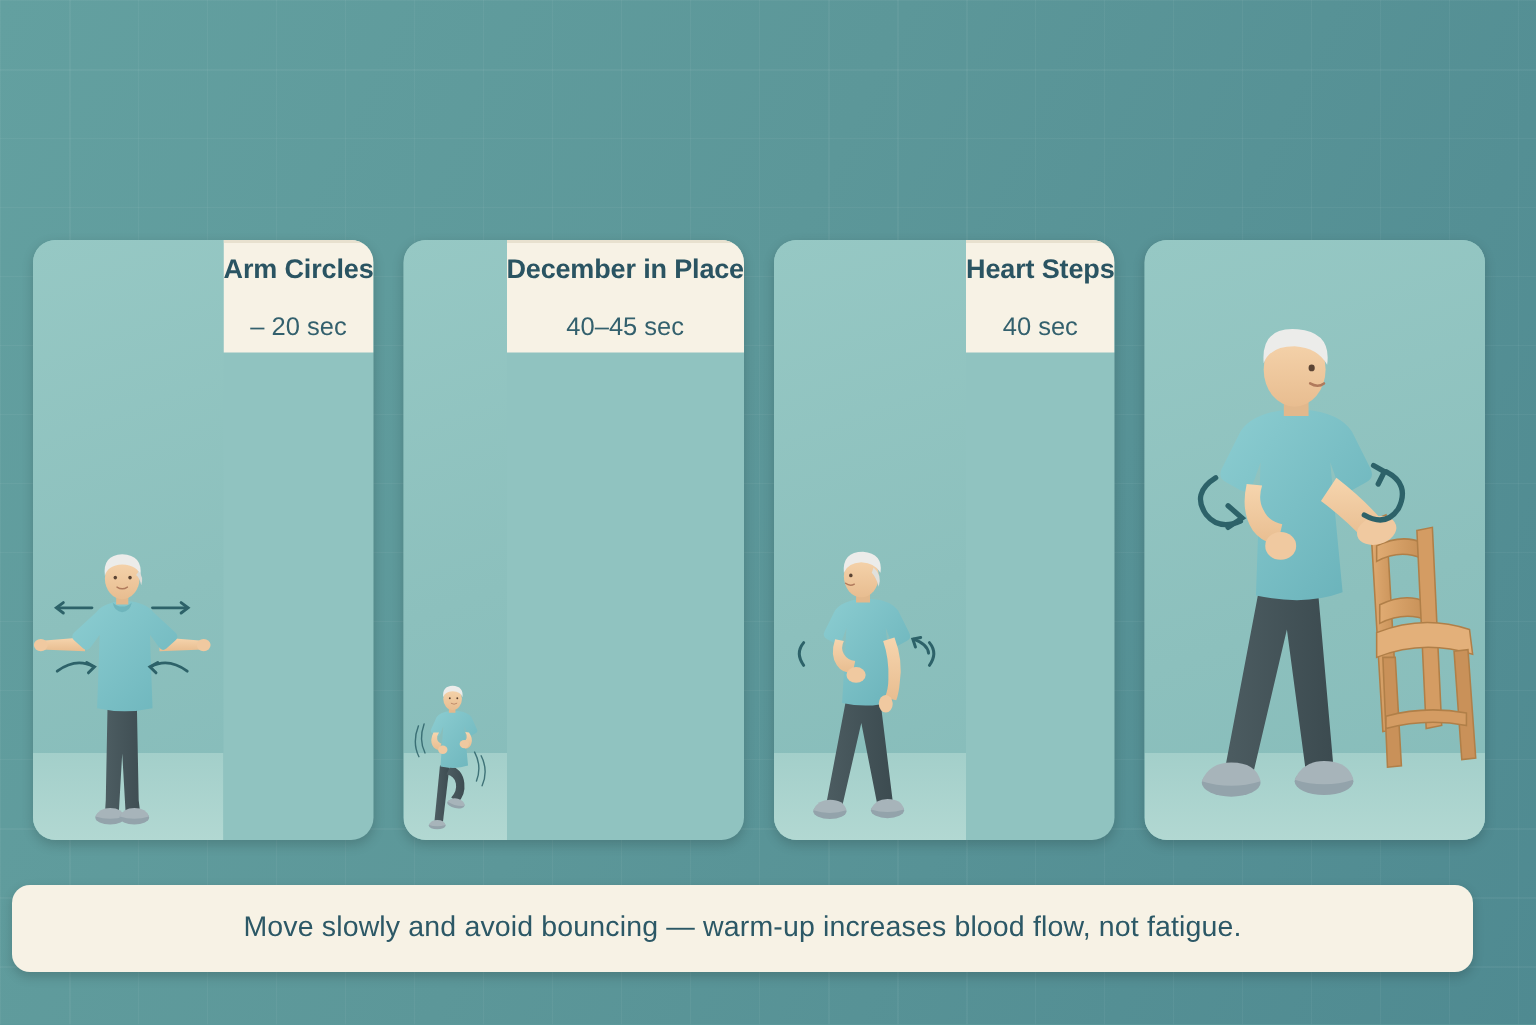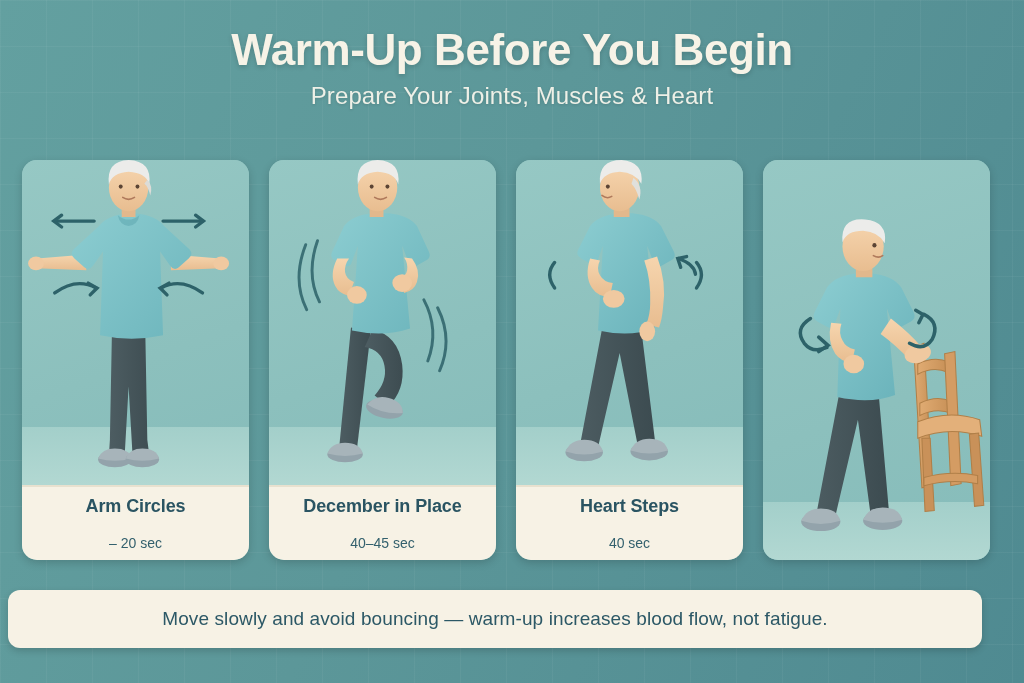--- a/index.html
+++ b/index.html
@@ -27,52 +27,48 @@
   }
   
   #cards{
     position:absolute;left:22px;top:160px;width:968px;height:400px;
     display:flex;gap:20px;
   }
   .card{
     flex:1 1 0;position:relative;border-radius:15px;overflow:hidden;
     background:#90c3c0;
     box-shadow:0 3px 8px rgba(0,0,0,.17);
-    display:flex;flex-direction:column;
+    display:flex;
   }
   .scene{position:relative;flex:1 1 auto;overflow:hidden;
     background:linear-gradient(160deg,#96c8c4 0%,#8cc0bd 60%,#86bcba 100%);}
   .floor{position:absolute;left:0;right:0;bottom:0;height:58px;
     background:linear-gradient(to bottom,#a3cfca,#b2d8d2);}
   .scene svg{position:absolute;left:0;top:0;width:100%;height:100%;}
   .label{
     height:73px;background:#f7f2e5;display:flex;flex-direction:column;
     align-items:center;justify-content:center;gap:2px;
     border-top:2px solid #e8e1cf;
   }
   .label .l1{font-size:18px;font-weight:bold;color:#2a5462;letter-spacing:-.1px;}
-  .label .l2{font-size:14px;font-weight:400;color:#33606d;margin-top:16px;}
+  .label .l2{font-size:17px;font-weight:400;color:#33606d;margin-top:16px;}
   
   #footer{
     position:absolute;left:8px;top:590px;width:974px;height:58px;
     background:#f7f2e5;border-radius:12px;
     box-shadow:0 3px 7px rgba(0,0,0,.17);
     display:flex;align-items:center;justify-content:center;
   }
   #footer span{font-size:19px;color:#2c5866;letter-spacing:.1px;}
 </style>
 </head>
 <body>
 
 <div id="poster">
 
-  <div id="header">
-    <div id="title">Warm-Up Before You Begin</div>
-    <div id="subtitle">Prepare Your Joints, Muscles &amp; Heart</div>
-  </div>
 
   <div id="cards">
 
     <div class="card">
       <div class="scene">
         <div class="floor"></div>
         <svg viewBox="0 0 220 330" preserveAspectRatio="xMidYMax meet">
           <defs>
             <linearGradient id="sk1" x1="0" y1="0" x2="0" y2="1">
               <stop offset="0" stop-color="#f6d5ae"></stop>

